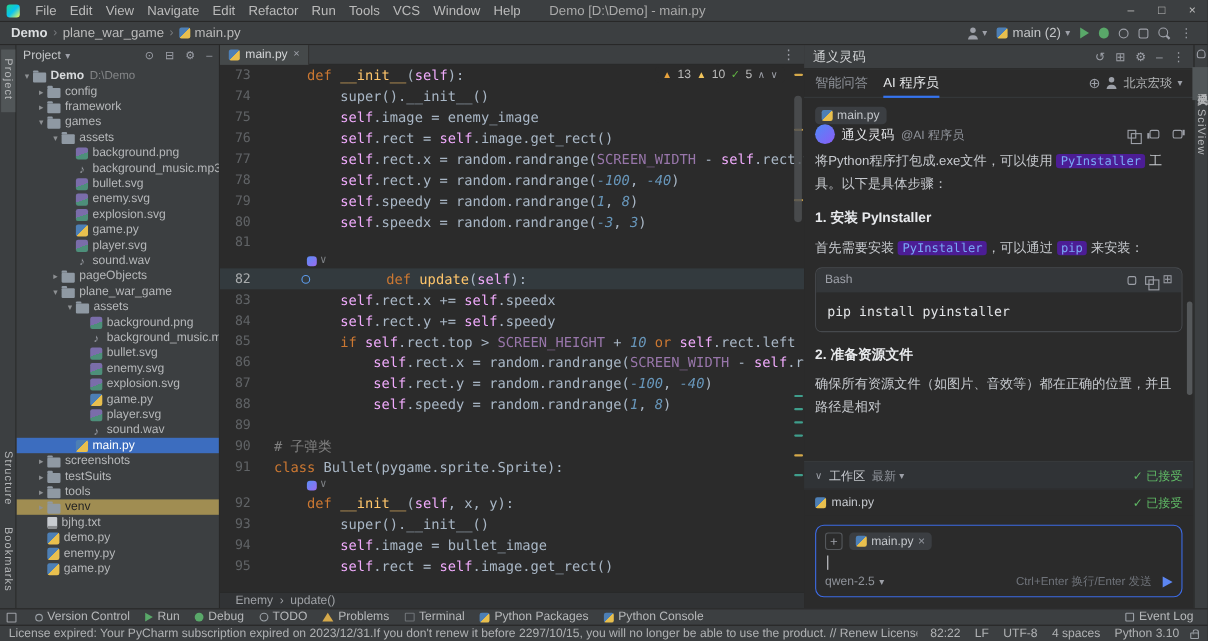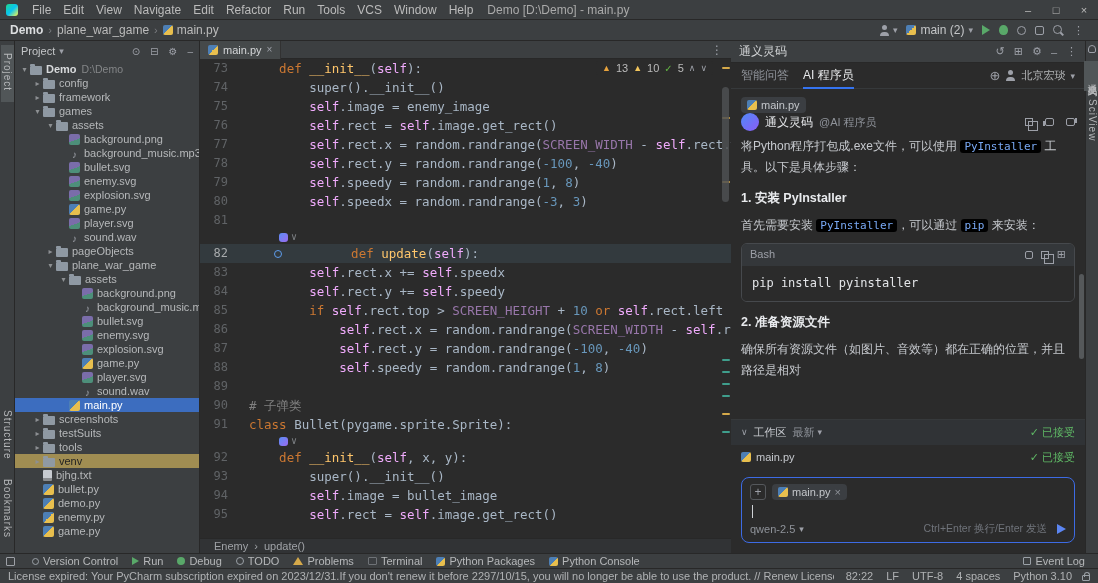--- a/index.html
+++ b/index.html
@@ -5,21 +5,21 @@
   *{margin:0;padding:0;box-sizing:border-box;}
   html,body{width:1098px;height:583px;overflow:hidden;background:#2b2b2b;
     font-family:"Liberation Sans","DejaVu Sans",sans-serif;}
   #app{width:1098px;height:583px;display:flex;flex-direction:column;color:#bbbbbb;font-size:12px;}
 
   
   .titlebar{height:20px;background:#3c3f41;display:flex;align-items:center;flex:none;border-bottom:1px solid #282828;}
   .app-logo{width:12px;height:12px;border-radius:3px;margin:0 8px 0 6px;flex:none;
     background:linear-gradient(135deg,#21d789 0%,#07c3f2 50%,#fcf84a 100%);}
   .menu-item{padding:0 6px;font-size:12px;color:#bbbbbb;cursor:default;}
-  .win-title{margin-left:8px;color:#aaaaaa;white-space:nowrap;}
+  .win-title{margin-left:20px;color:#aaaaaa;white-space:nowrap;}
   .win-controls{margin-left:auto;display:flex;flex:none;}
   .win-controls span{width:28px;text-align:center;font-size:11px;color:#bbbbbb;}
 
   
   .toolbar{height:21px;background:#3c3f41;border-bottom:1px solid #282828;display:flex;align-items:center;padding:0 10px;flex:none;}
   .bc{color:#bbbbbb;}
   .bc.bold{font-weight:bold;color:#dcdee0;}
   .sep{color:#7a7d80;margin:0 5px;font-size:11px;}
   .toolbar-right{margin-left:auto;display:flex;align-items:center;gap:9px;padding-right:4px;}
   .pyicon{width:11px;height:11px;border-radius:2px;flex:none;display:inline-block;
@@ -86,21 +86,21 @@
   .gut{flex:none;width:34px;text-align:right;padding-right:6px;color:#606366;font-size:12px;font-family:"DejaVu Sans Mono",monospace;}
   .cline.cur .gut{color:#a8abad;}
   .gicons{flex:none;width:15px;display:flex;align-items:center;justify-content:center;}
   .ovr{width:8px;height:8px;border:1px solid #5d9cec;border-radius:50%;}
   .ctext{white-space:pre;overflow:hidden;color:#a9b7c6;}
   .ctext.uline{text-decoration-color:#8a8f92;}
   .tok{white-space:pre;}
   .tk-k{color:#cc7832;}
   .tk-s{color:#f0abfc;}
   .tk-f{color:#ffc66b;}
-  .tk-n{color:#6897bb;}
+  .tk-n{color:#6897bb;font-style:italic;}
   .tk-c{color:#808080;}
   .tk-C{color:#9876aa;}
   .tk-t{color:#a9b7c6;}
   .inlay{display:flex;align-items:center;gap:3px;padding-left:30px;color:#7d8084;font-size:10px;}
   .lingma-logo{width:9px;height:9px;border-radius:3px;background:linear-gradient(135deg,#5a8df5,#9a6bf0);}
   .inspections{position:absolute;top:2px;right:18px;display:flex;align-items:center;gap:5px;font-size:11px;color:#bbbbbb;background:rgba(43,43,43,0.92);padding:1px 6px;border-radius:3px;}
   .tri1{color:#e8a33d;font-size:9px;}
   .tri2{color:#f2c55c;font-size:9px;}
   .ok{color:#62b543;font-size:10px;}
   .insp-ch{color:#9da0a8;font-size:9px;}
@@ -125,21 +125,21 @@
   .avatar{width:18px;height:18px;border-radius:50%;background:linear-gradient(135deg,#4f8af7,#8b5cf6);flex:none;}
   .aname{font-size:12px;color:#e3e5e8;}
   .arole{font-size:11px;color:#8f939a;}
   .amsg-icons{margin-left:auto;display:flex;gap:9px;align-items:center;}
   .ic-copy{width:8px;height:8px;border:1px solid #9da0a8;position:relative;}
   .ic-copy::after{content:"";position:absolute;left:2px;top:2px;width:8px;height:8px;border:1px solid #9da0a8;}
   .thumb{width:9px;height:8px;border:1px solid #9da0a8;border-radius:2px;position:relative;margin-left:3px;}
   .thumb::before{content:"";position:absolute;left:-3px;bottom:-1px;width:2px;height:5px;background:#9da0a8;}
   .thumb.down{transform:rotate(180deg);}
   .abody{font-size:12px;color:#c6c9ce;line-height:1.75;}
-  .inline-code{font-family:"DejaVu Sans Mono",monospace;background:#000000;color:#79a9f5;border-radius:3px;padding:0 4px;font-size:11px;}
+  .inline-code{font-family:"DejaVu Sans Mono",monospace;background:#4c1d95;color:#79a9f5;border-radius:3px;padding:0 4px;font-size:11px;}
   .ah{font-size:12.5px;font-weight:bold;color:#e8eaed;margin:10px 0 5px;}
   .codeblock{border:1px solid #46494d;border-radius:6px;margin:7px 0;overflow:hidden;}
   .cb-head{height:22px;background:#34373a;display:flex;align-items:center;padding:0 8px;font-size:11px;color:#9da0a8;}
   .cb-icons{margin-left:auto;display:flex;gap:8px;align-items:center;}
   .cb-body{padding:7px 10px;font-family:"DejaVu Sans Mono",monospace;font-size:12px;color:#e3e5e8;background:#2b2b2b;}
   .chat-thumb{position:absolute;right:1px;top:185px;width:5px;height:85px;background:#55585a;border-radius:3px;}
   .ws-bar{height:25px;border-top:1px solid #36393b;background:#303336;display:flex;align-items:center;padding:0 10px;font-size:11px;color:#c6c9ce;gap:6px;flex:none;}
   .ws-filter{color:#8f939a;display:flex;gap:3px;align-items:center;}
   .accepted{color:#5fb865;display:flex;gap:3px;margin-left:auto;align-items:center;}
   .ws-file{height:25px;display:flex;align-items:center;padding:0 10px;background:#2b2b2b;font-size:11px;color:#c6c9ce;border-top:1px solid #303336;gap:5px;flex:none;}
@@ -393,25 +393,20 @@
             <span class="tlabel">venv</span>
           </div>
           <div class="trow" style="padding-left: 17px;">
             <span class="arrow"></span>
             <span class="ficon i-text"></span>
             <span class="tlabel">bjhg.txt</span>
           </div>
           <div class="trow" style="padding-left: 17px;">
             <span class="arrow"></span>
             <span class="ficon i-python"></span>
-            <span class="tlabel">bullet.py</span>
-          </div>
-          <div class="trow" style="padding-left: 17px;">
-            <span class="arrow"></span>
-            <span class="ficon i-python"></span>
             <span class="tlabel">demo.py</span>
           </div>
           <div class="trow" style="padding-left: 17px;">
             <span class="arrow"></span>
             <span class="ficon i-python"></span>
             <span class="tlabel">enemy.py</span>
           </div>
           <div class="trow" style="padding-left: 17px;">
             <span class="arrow"></span>
             <span class="ficon i-python"></span>

